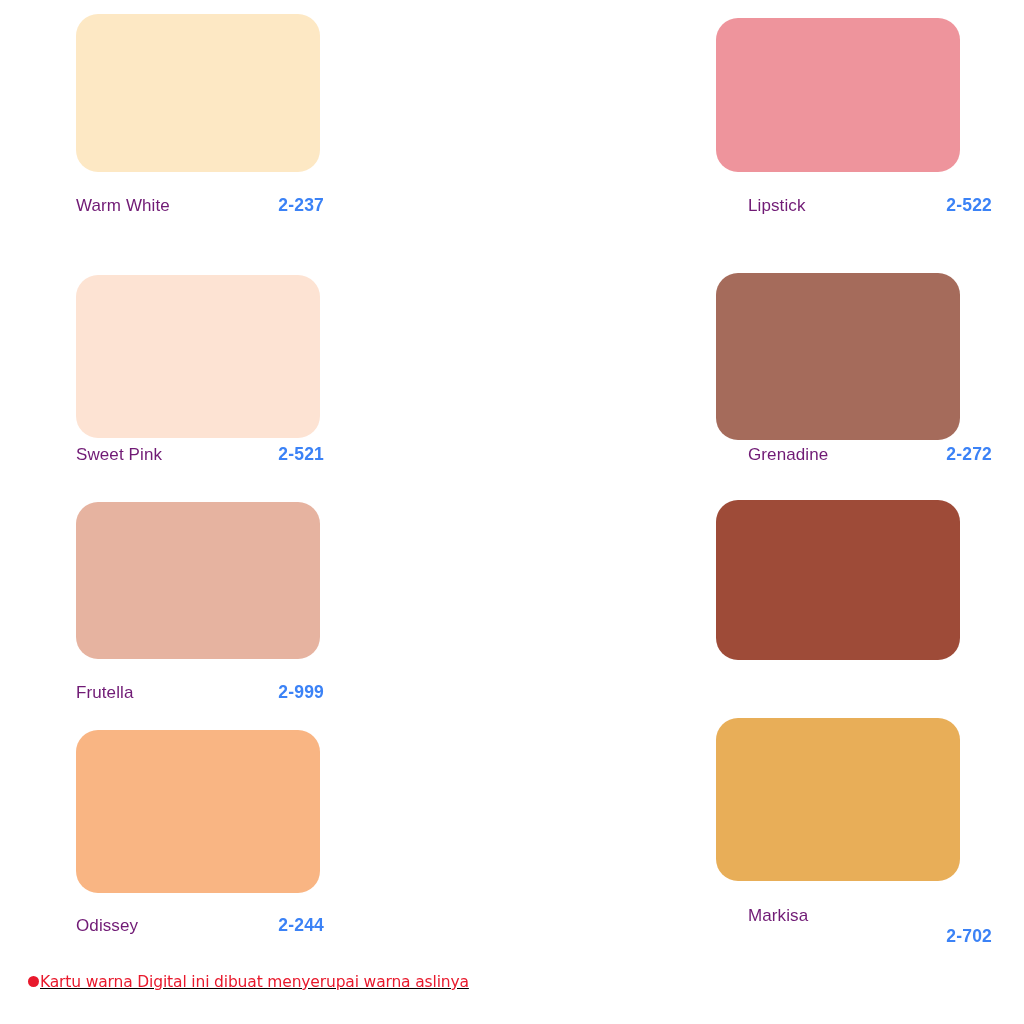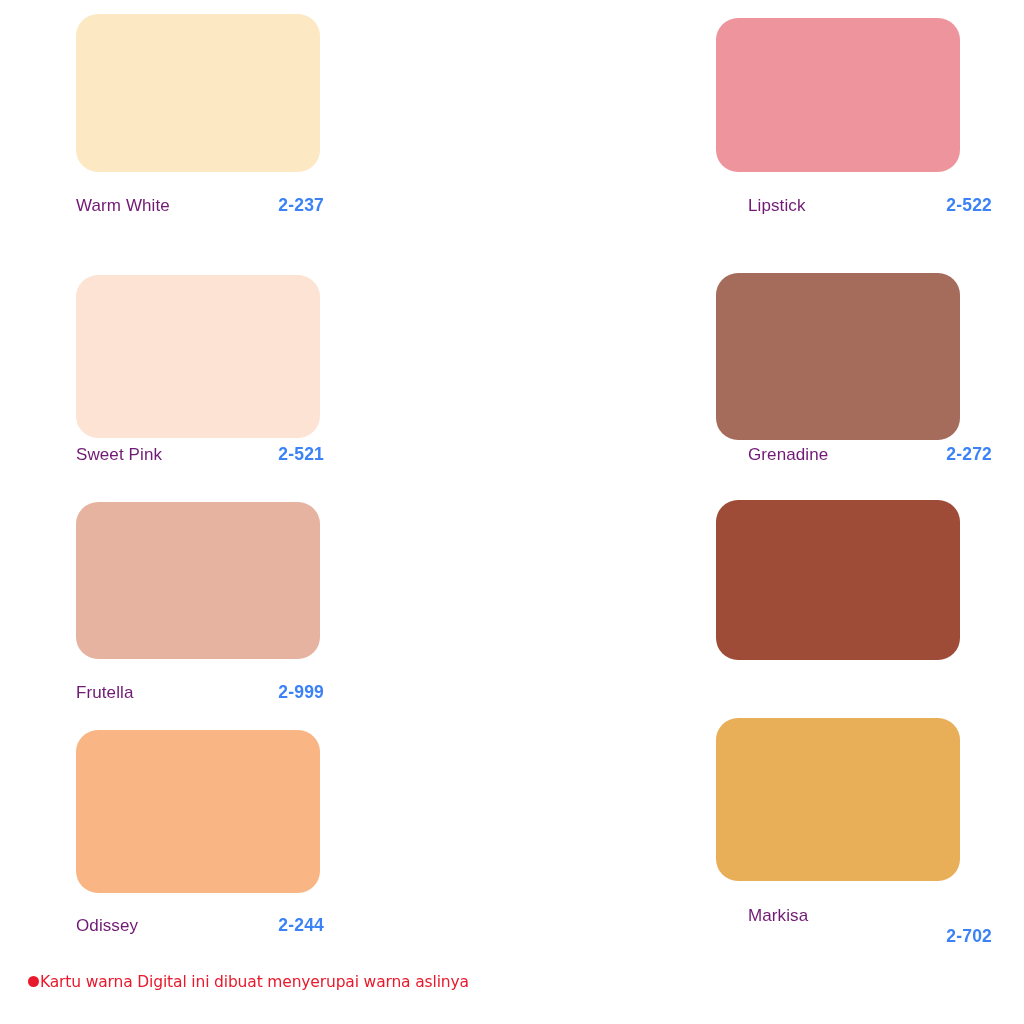--- a/index.html
+++ b/index.html
@@ -93,20 +93,21 @@
     left: 28px;
     top: 972px;
     width: 980px;
   }
 
   .note-line {
     display: flex;
     align-items: flex-start;
     line-height: 1.35;
     margin-bottom: 1px;
+    text-decoration: underline;
   }
 
   .note-bullet {
     flex: 0 0 auto;
     width: 11px;
     height: 11px;
     border-radius: 50%;
     background: #e8192c;
     margin-top: 4px;
     margin-right: 1px;

